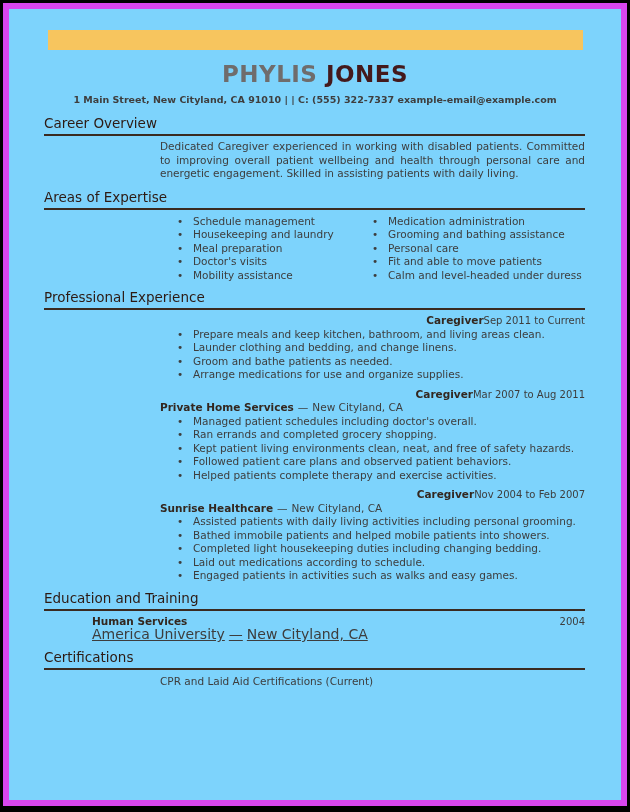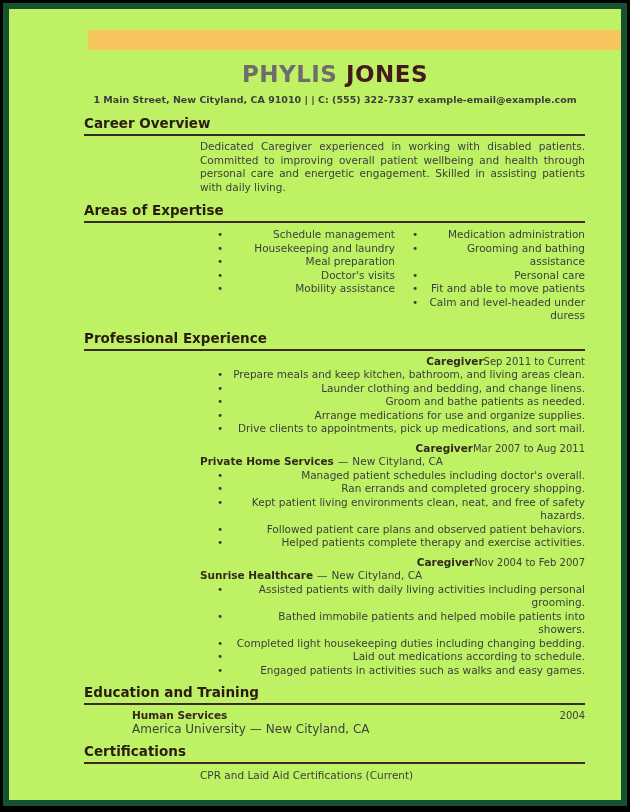--- a/index.html
+++ b/index.html
@@ -4,25 +4,24 @@
 <style>
   html,body { margin:0; padding:0; }
   body {
     width:630px; height:812px; position:relative;
     background:#000;
     font-family:"DejaVu Sans","Liberation Sans",sans-serif;
     -webkit-font-smoothing:antialiased;
   }
   .page {
     position:absolute; left:3px; top:3px; right:3px; bottom:6px;
-    border:6px solid #14532d;
-    background:#bef264;
+    border:6px solid #d946ef;
+    background:#7dd3fc;
     box-sizing:border-box;
     overflow:hidden;
-    padding-left:40px;
   }
   .topbar {
     margin:21px 0 0 39px;
     width:535px; height:20px;
     background:#f7c55e;
   }
   .name {
     text-align:center;
     margin-top:10px;
     font-size:23px; font-weight:bold;
@@ -31,32 +30,32 @@
   .name .first { color:#6f6c6c; }
   .name .last  { color:#44191c; }
   .contact {
     text-align:center;
     margin-top:6px;
     font-size:9.5px; font-weight:600;
     color:#3e3e3e; line-height:12px;
   }
   .section { margin:0 36px 0 35px; }
   .section-title {
-    font-size:13.5px; font-weight:bold; color:#2d1a13;
+    font-size:13.5px; font-weight:normal; color:#2d1a13;
     line-height:17px; padding-bottom:2px;
     border-bottom:2px solid #3a2a20;
   }
   .mt9 { margin-top:9px; } .mt8 { margin-top:8px; } .mt7 { margin-top:7px; }
   .body-indent { margin-left:116px; }
   .overview-text {
     margin-top:4px;
     font-size:10.5px; color:#3d3d3d;
     line-height:13.5px; text-align:justify;
   }
-  ul.blist { list-style:none; margin:0; padding:0;text-align:right; }
+  ul.blist { list-style:none; margin:0; padding:0; }
   ul.blist li {
     position:relative; padding-left:33px;
     font-size:10.5px; color:#3d3d3d; line-height:13.5px;
   }
   ul.blist li::before {
     content:"•"; position:absolute; left:17px; top:0;
     color:#3d3d3d;
   }
   .expertise { display:flex; margin-top:5px; }
   .expertise ul:first-child { width:195px; flex:none; }
@@ -67,21 +66,21 @@
   .job-title { font-size:10.5px; font-weight:bold; color:#33271f; line-height:13.5px; }
   .job-dates { font-size:10px; color:#3d3d3d; line-height:13.5px; }
   .company-line { font-size:10.5px; color:#3d3d3d; line-height:13.5px; }
   .company-line .company { font-weight:bold; color:#33271f; }
   .company-line .dash { margin:0 4px; }
   .job ul.blist { margin-top:0; }
   .edu-block { margin-top:4px;margin-left:48px; }
   .edu-header { display:flex; justify-content:space-between; align-items:baseline; }
   .degree { font-size:10.5px; font-weight:bold; color:#33271f; line-height:13.5px; }
   .edu-year { font-size:10px; color:#3d3d3d; line-height:13.5px; }
-  .school-line { font-size:12px; color:#3d3d3d; line-height:13.5px; }
+  .school-line { font-size:14px; color:#3d3d3d; line-height:13.5px;text-decoration:underline; }
   .school-line .dash { margin:0 4px; }
   .cert-text {
     margin-top:5px;
     font-size:10.5px; color:#3d3d3d; line-height:13.5px;
   }
 </style>
 </head>
 <body>
 
 <div class="page">
@@ -127,21 +126,20 @@
     <div class="body-indent job first">
       <div class="job-header">
         <span class="job-title">Caregiver</span>
         <span class="job-dates">Sep 2011 to Current</span>
       </div>
       <ul class="blist">
         <li>Prepare meals and keep kitchen, bathroom, and living areas clean.</li>
         <li>Launder clothing and bedding, and change linens.</li>
         <li>Groom and bathe patients as needed.</li>
         <li>Arrange medications for use and organize supplies.</li>
-        <li>Drive clients to appointments, pick up medications, and sort mail.</li>
       </ul>
     </div>
 
     <div class="body-indent job">
       <div class="job-header">
         <span class="job-title">Caregiver</span>
         <span class="job-dates">Mar 2007 to Aug 2011</span>
       </div>
       <div class="company-line">
         <span class="company">Private Home Services</span><span class="dash">—</span><span>New Cityland, CA</span>

